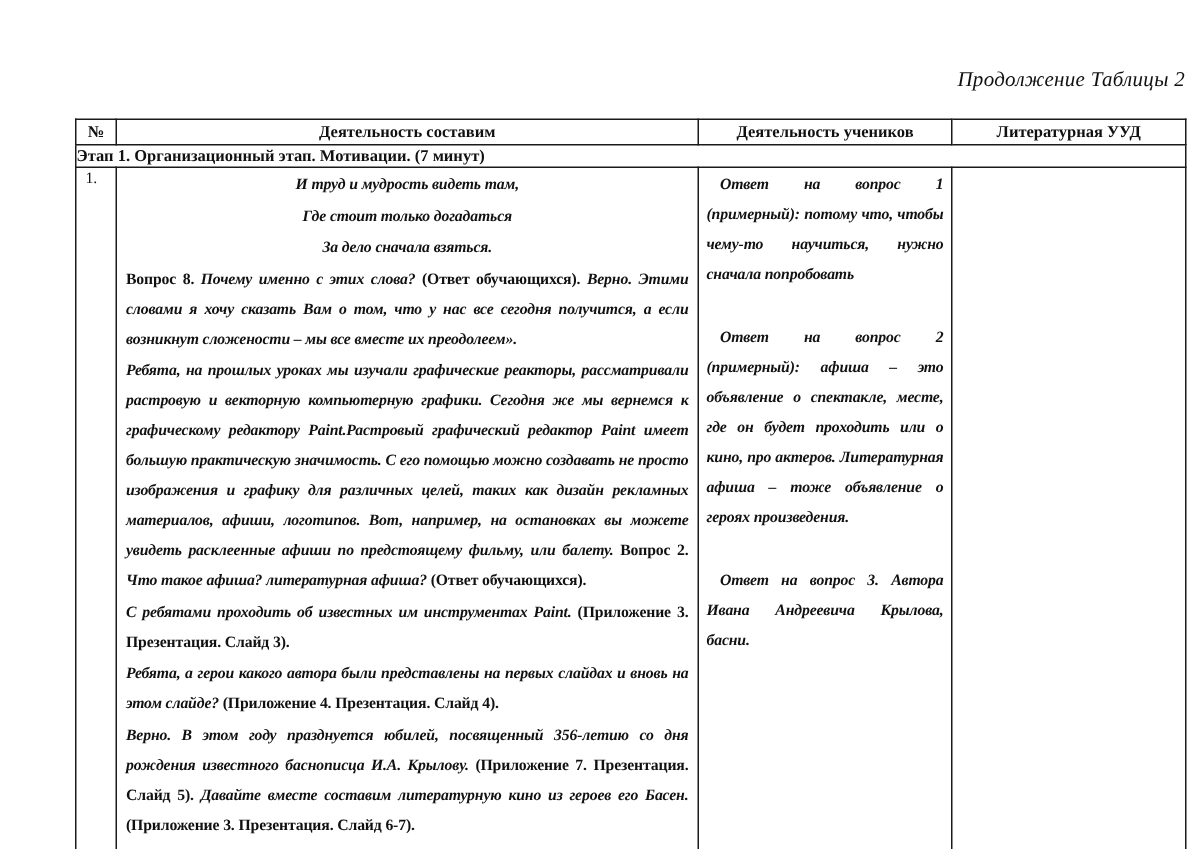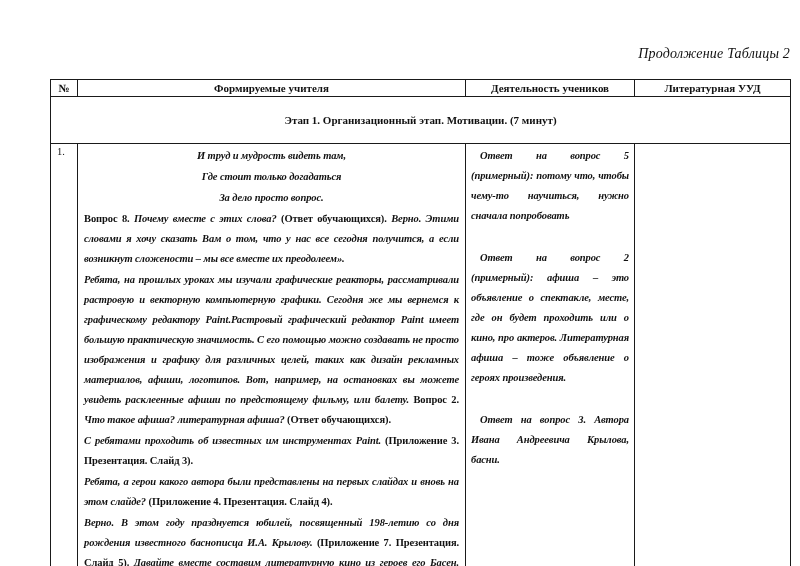--- a/index.html
+++ b/index.html
@@ -38,22 +38,22 @@
   th {
     font-size: 11px;
     font-weight: bold;
     padding: 2px 2px;
     line-height: 12px;
     text-align: center;
   }
   tr.stage td {
     font-size: 11px;
     font-weight: bold;
-    text-align: center;
-    padding: 17px 0;
+    text-align: left;
+    padding: 1px 0;
     line-height: 12px;
     font-family: Liberation Serif, serif;
   }
   tr.content td {
     vertical-align: top;
     font-size: 10.5px;
     letter-spacing: -0.1px;
     border-bottom: 2px solid #1a1a1a;
   }
   td.num {
@@ -84,43 +84,43 @@
   <table class="lesson">
     <colgroup>
       <col style="width:27px">
       <col style="width:388px">
       <col style="width:169px">
       <col style="width:156px">
     </colgroup>
     <thead>
       <tr>
         <th>№</th>
-        <th>Формируемые учителя</th>
+        <th>Деятельность составим</th>
         <th>Деятельность учеников</th>
         <th>Литературная УУД</th>
       </tr>
     </thead>
     <tbody>
       <tr class="stage">
         <td colspan="4">Этап 1. Организационный этап. Мотивации. (7 минут)</td>
       </tr>
       <tr class="content">
         <td class="num">1.</td>
         <td class="teacher">
             <div class="para center"><span class="it">И труд и мудрость видеть там,</span></div>
             <div class="para center"><span class="it">Где стоит только догадаться</span></div>
-            <div class="para center"><span class="it">За дело просто вопрос.</span></div>
-            <div class="para"><span>Вопрос 8. </span><span class="it">Почему вместе с этих слова?</span><span> (Ответ обучающихся). </span><span class="it">Верно. Этими словами я хочу сказать Вам о том, что у нас все сегодня получится, а если возникнут сложености – мы все вместе их преодолеем».</span></div>
+            <div class="para center"><span class="it">За дело сначала взяться.</span></div>
+            <div class="para"><span>Вопрос 8. </span><span class="it">Почему именно с этих слова?</span><span> (Ответ обучающихся). </span><span class="it">Верно. Этими словами я хочу сказать Вам о том, что у нас все сегодня получится, а если возникнут сложености – мы все вместе их преодолеем».</span></div>
             <div class="para"><span class="it">Ребята, на прошлых уроках мы изучали графические реакторы, рассматривали растровую и векторную компьютерную графики. Сегодня же мы вернемся к графическому редактору Paint.Растровый графический редактор Paint имеет большую практическую значимость. С его помощью можно создавать не просто изображения и графику для различных целей, таких как дизайн рекламных материалов, афиши, логотипов. Вот, например, на остановках вы можете увидеть расклеенные афиши по предстоящему фильму, или балету.</span><span> Вопрос 2. </span><span class="it">Что такое афиша? литературная афиша?</span><span> (Ответ обучающихся).</span></div>
             <div class="para"><span class="it">С ребятами проходить об известных им инструментах Paint.</span><span> (Приложение 3. Презентация. Слайд 3).</span></div>
             <div class="para"><span class="it">Ребята, а герои какого автора были представлены на первых слайдах и вновь на этом слайде?</span><span> (Приложение 4. Презентация. Слайд 4).</span></div>
-            <div class="para"><span class="it">Верно. В этом году празднуется юбилей, посвященный 198-летию со дня рождения известного баснописца И.А. Крылову.</span><span> (Приложение 7. Презентация. Слайд 5). </span><span class="it">Давайте вместе составим литературную кино из героев его Басен.</span><span> (Приложение 3. Презентация. Слайд 6-7).</span></div>
+            <div class="para"><span class="it">Верно. В этом году празднуется юбилей, посвященный 356-летию со дня рождения известного баснописца И.А. Крылову.</span><span> (Приложение 7. Презентация. Слайд 5). </span><span class="it">Давайте вместе составим литературную кино из героев его Басен.</span><span> (Приложение 3. Презентация. Слайд 6-7).</span></div>
           </td>
         <td class="students">
-            <div class="para indent"><span class="it">Ответ на вопрос 5 (примерный): потому что, чтобы чему-то научиться, нужно сначала попробовать</span></div>
+            <div class="para indent"><span class="it">Ответ на вопрос 1 (примерный): потому что, чтобы чему-то научиться, нужно сначала попробовать</span></div>
             <div class="para blank">&nbsp;</div>
             <div class="para indent"><span class="it">Ответ на вопрос 2 (примерный): афиша – это объявление о спектакле, месте, где он будет проходить или о кино, про актеров. Литературная афиша – тоже объявление о героях произведения.</span></div>
             <div class="para blank">&nbsp;</div>
             <div class="para indent"><span class="it">Ответ на вопрос 3. Автора Ивана Андреевича Крылова, басни.</span></div>
           </td>
         <td class="uud"></td>
       </tr>
     </tbody>
   </table>
 </div>

